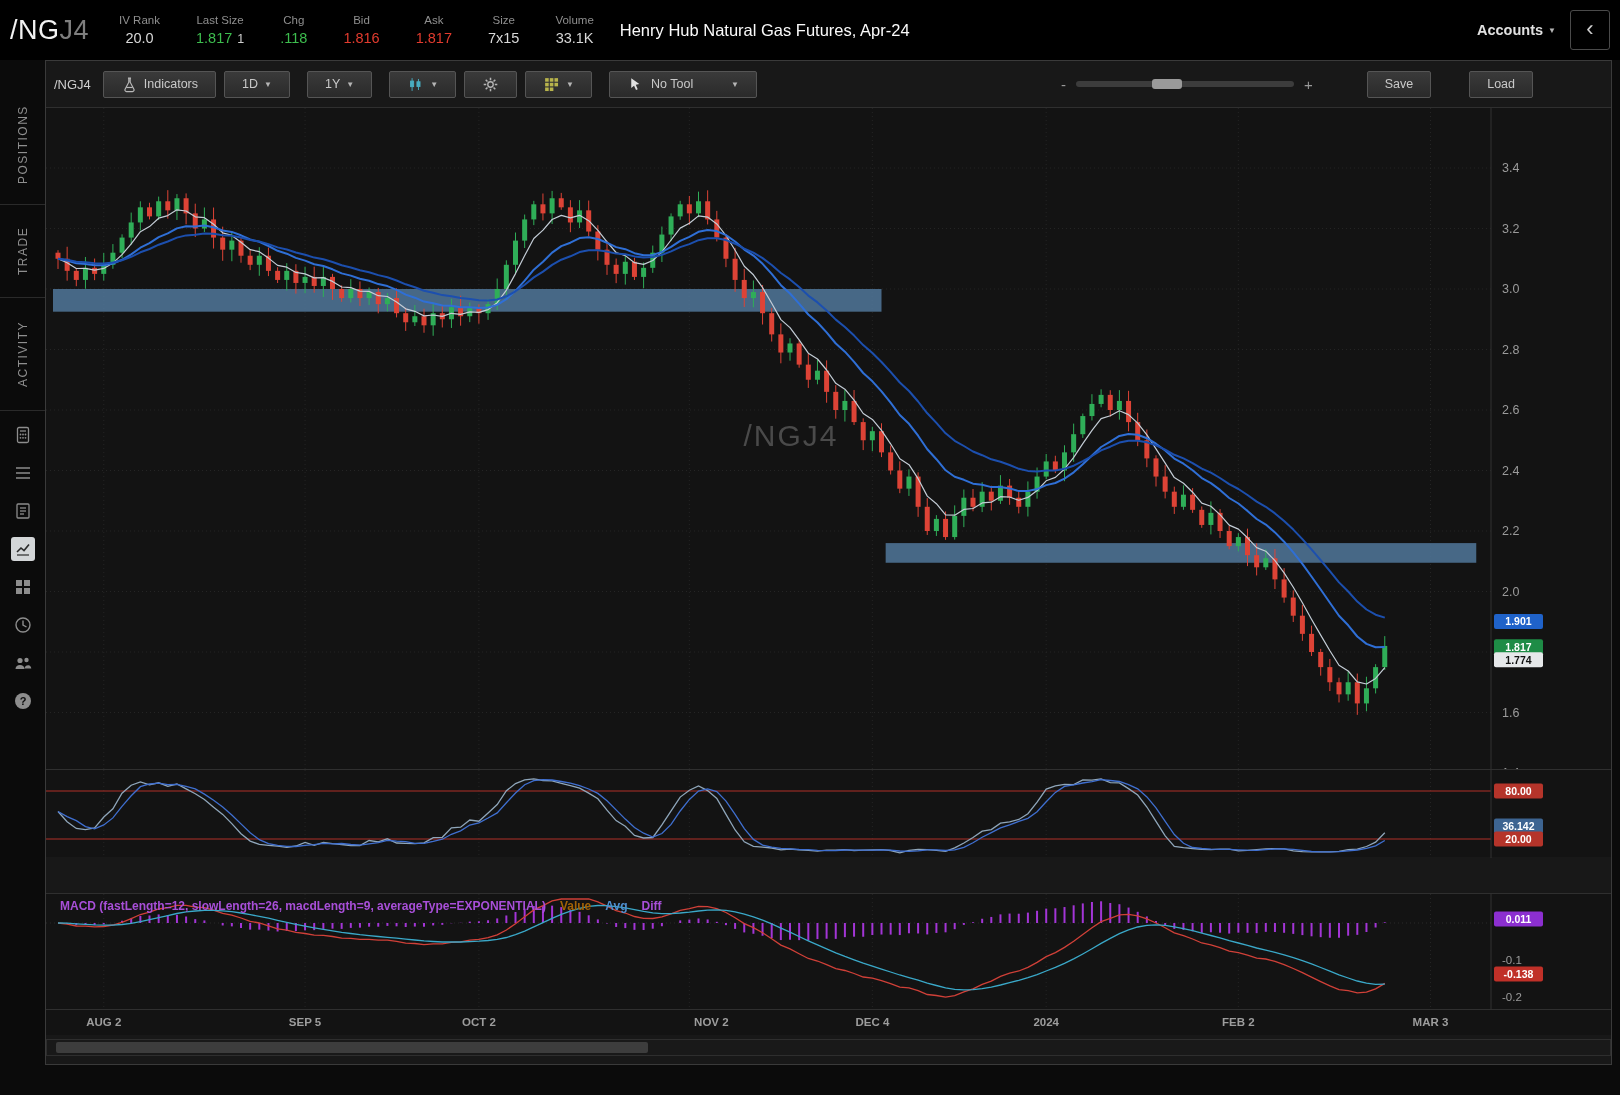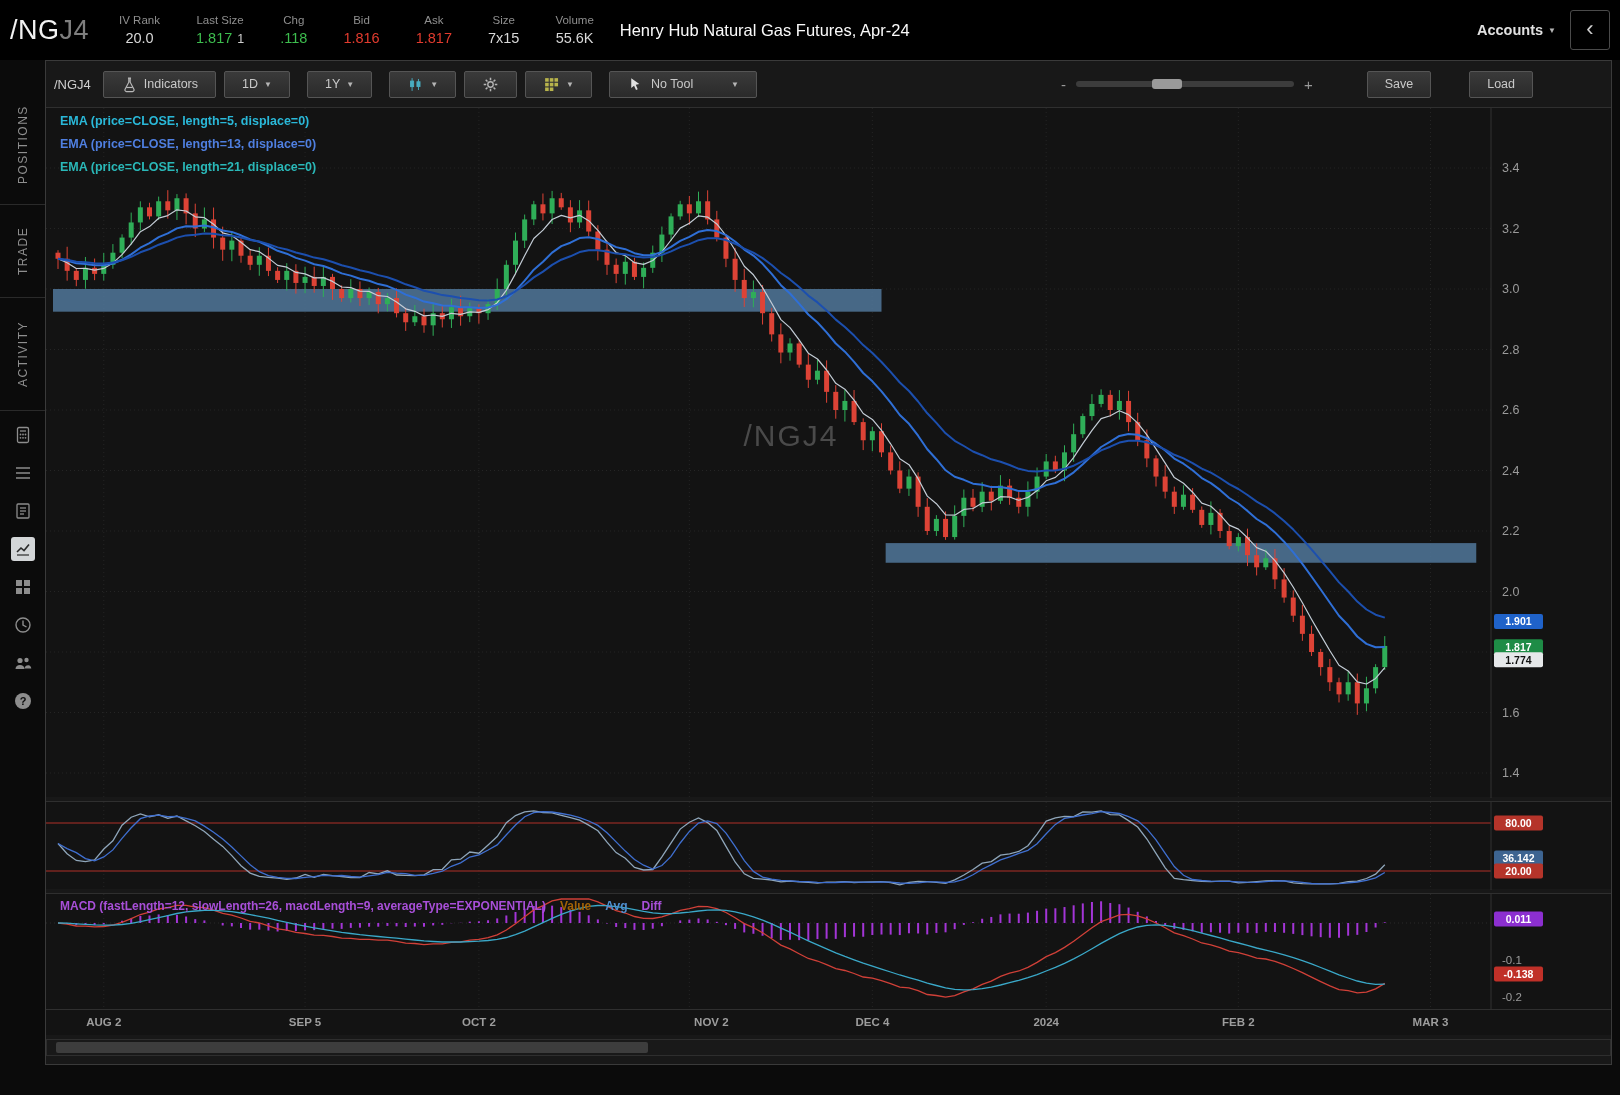--- a/index.html
+++ b/index.html
@@ -43,21 +43,21 @@
   .gap-l{margin-left:9px;}
   .zoom{margin-left:auto;margin-right:46px;display:flex;align-items:center;gap:10px;}
   .zoom .zm,.zoom .zp{color:#999;font-size:15px;}
   .ztrack{position:relative;width:218px;height:6px;background:#3c3c3c;border-radius:3px;}
   .zhandle{position:absolute;left:35%;top:-2px;width:30px;height:10px;background:#9a9a9a;border-radius:3px;}
   .load-btn{margin-left:30px;}
 
   
   .panel{position:absolute;left:0;width:1565px;background:#131313;border-top:1px solid #2f2f2f;box-sizing:border-box;}
   #main-panel{top:46px;height:690px;}
-  #stoch-panel{top:740px;height:88px;text-decoration:underline;}
+  #stoch-panel{top:708px;height:88px;text-decoration:underline;}
   #macd-panel{top:832px;height:116px;}
   .panel svg{display:block;}
   .ema-labels{position:absolute;left:14px;top:6px;}
   .ema-labels div{font-size:12.5px;font-weight:bold;margin-bottom:9px;white-space:nowrap;}
   .study-label{position:absolute;left:14px;top:5px;font-size:12px;font-weight:bold;display:flex;gap:14px;white-space:nowrap;}
 
   #time-axis{position:absolute;left:0;top:948px;width:1565px;height:26px;background:#131313;border-top:1px solid #2f2f2f;box-sizing:border-box;}
   #time-axis span{position:absolute;transform:translateX(-50%);top:6px;font-size:11.5px;font-weight:bold;color:#9d9d9d;white-space:nowrap;}
 
   .scroll{position:absolute;left:0;top:978px;width:1565px;height:17px;background:#191919;border:1px solid #2e2e2e;box-sizing:border-box;}
@@ -90,21 +90,21 @@
       <div class="stat" data-interactable="false">
         <div class="lbl" data-interactable="false">Ask</div>
         <div class="val" data-interactable="true" style="color: rgb(226, 59, 46);">1.817</div>
       </div>
       <div class="stat" data-interactable="false">
         <div class="lbl" data-interactable="false">Size</div>
         <div class="val" data-interactable="false" style="color: rgb(216, 216, 216);">7x15</div>
       </div>
       <div class="stat" data-interactable="false">
         <div class="lbl" data-interactable="false">Volume</div>
-        <div class="val" data-interactable="false" style="color: rgb(216, 216, 216);">55.6K</div>
+        <div class="val" data-interactable="false" style="color: rgb(216, 216, 216);">33.1K</div>
       </div>
     </div>
     <div class="htitle" data-interactable="false">Henry Hub Natural Gas Futures, Apr-24</div>
     <div class="accounts" data-interactable="true">
       <span data-interactable="false">Accounts</span>
       <span class="chev" data-interactable="false">▼</span>
     </div>
     <div class="collapse" data-interactable="true">
         <span data-interactable="false">‹</span>
       </div>
@@ -599,25 +599,20 @@
           <polyline points="12.0,150.7 21.1,152.5 30.3,155.3 39.5,155.9 48.6,157.3 57.8,157.3 66.9,155.5 76.0,151.8 85.2,146.4 94.4,139.7 103.5,135.2 112.7,129.2 121.8,125.4 130.9,120.4 140.1,118.2 149.3,118.6 158.4,117.5 167.6,119.3 176.7,122.5 185.8,123.9 195.0,127.3 204.2,131.5 213.3,133.8 222.5,138.0 231.6,142.8 240.8,145.7 249.9,149.9 259.1,152.6 268.2,156.2 277.4,158.0 286.5,161.3 295.7,165.4 304.8,167.6 313.9,170.8 323.1,172.7 332.3,176.1 341.4,178.1 350.6,181.9 359.7,186.6 368.9,189.7 378.0,193.6 387.2,195.3 396.3,197.5 405.4,197.8 414.6,199.3 423.8,199.3 432.9,200.1 442.1,199.5 451.2,196.9 460.4,191.2 469.5,182.8 478.7,172.6 487.8,161.7 497.0,153.7 506.1,144.6 515.3,138.1 524.4,134.7 533.6,130.1 542.7,129.2 551.9,131.0 561.0,134.7 570.1,139.1 579.3,141.2 588.5,145.2 597.6,147.3 606.8,146.9 615.9,144.0 625.1,138.9 634.2,132.8 643.4,128.9 652.5,123.8 661.6,122.0 670.8,123.1 680.0,127.1 689.1,133.5 698.3,141.6 707.4,147.6 716.6,155.8 725.7,165.9 734.9,177.2 744.0,185.5 753.1,195.6 762.3,206.5 771.5,214.5 780.6,224.4 789.8,235.5 798.9,243.7 808.1,253.8 817.2,265.0 826.4,273.3 835.5,283.4 844.6,294.7 853.8,307.0 863.0,315.8 872.1,327.7 881.3,341.3 890.4,351.2 899.6,362.3 908.7,368.8 917.9,371.8 927.0,375.7 936.2,376.8 945.3,379.1 954.5,378.9 963.6,380.4 972.8,383.1 981.9,383.1 991.1,381.1 1000.2,377.1 1009.4,375.0 1018.5,370.6 1027.7,364.3 1036.8,356.3 1046.0,347.6 1055.1,339.0 1064.3,333.7 1073.4,327.9 1082.5,325.9 1091.7,326.8 1100.9,330.2 1110.0,335.7 1119.2,342.5 1128.3,350.6 1137.5,355.7 1146.6,362.3 1155.8,370.1 1164.9,375.1 1174.0,381.9 1183.2,390.0 1192.4,395.5 1201.5,402.9 1210.7,411.0 1219.8,416.6 1229.0,424.4 1238.1,433.7 1247.3,444.3 1256.4,455.9 1265.5,468.5 1274.7,481.5 1283.9,494.7 1293.0,507.8 1302.2,517.3 1311.3,528.5 1320.5,535.9 1329.6,539.2 1338.8,539.0" fill="none" stroke="#2f6fd6" stroke-width="2" stroke-linejoin="round"></polyline>
           <polyline points="12.0,150.7 21.1,151.8 30.3,153.7 39.5,154.2 48.6,155.3 57.8,155.4 66.9,154.5 76.0,152.2 85.2,148.8 94.4,144.3 103.5,141.0 112.7,136.7 121.8,133.5 130.9,129.6 140.1,127.4 149.3,126.8 158.4,125.4 167.6,125.8 176.7,127.2 185.8,127.7 195.0,129.5 204.2,132.0 213.3,133.4 222.5,136.1 231.6,139.4 240.8,141.5 249.9,144.5 259.1,146.8 268.2,149.6 277.4,151.3 286.5,154.0 295.7,157.3 304.8,159.5 313.9,162.3 323.1,164.2 332.3,167.1 341.4,169.2 350.6,172.5 359.7,176.3 368.9,179.2 378.0,182.7 387.2,184.7 396.3,187.1 405.4,188.2 414.6,190.0 423.8,190.9 432.9,192.2 442.1,192.5 451.2,191.5 460.4,188.3 469.5,183.3 478.7,176.7 487.8,169.4 497.0,163.6 506.1,156.9 515.3,151.7 524.4,148.3 533.6,144.1 542.7,142.3 551.9,142.2 561.0,143.5 570.1,145.6 579.3,146.3 588.5,148.4 597.6,149.4 606.8,149.0 615.9,146.9 625.1,143.4 634.2,139.1 643.4,136.1 652.5,132.2 661.6,130.3 670.8,130.2 680.0,132.1 689.1,135.7 698.3,140.7 707.4,144.6 716.6,150.1 725.7,157.0 734.9,165.0 744.0,171.4 753.1,179.1 762.3,187.6 771.5,194.4 780.6,202.5 789.8,211.6 798.9,219.0 808.1,227.6 817.2,237.1 826.4,245.0 835.5,254.0 844.6,263.9 853.8,274.5 863.0,283.0 872.1,293.5 881.3,305.3 890.4,314.9 899.6,325.3 908.7,332.8 917.9,338.0 927.0,343.5 936.2,347.2 945.3,351.3 954.5,353.7 963.6,357.0 972.8,360.8 981.9,362.9 991.1,363.4 1000.2,362.5 1009.4,362.5 1018.5,360.8 1027.7,357.7 1036.8,353.2 1046.0,348.0 1055.1,342.4 1064.3,338.7 1073.4,334.6 1082.5,332.7 1091.7,332.7 1100.9,334.3 1110.0,337.4 1119.2,341.6 1128.3,346.8 1137.5,350.4 1146.6,355.1 1155.8,360.7 1164.9,364.7 1174.0,370.0 1183.2,376.2 1192.4,381.0 1201.5,387.0 1210.7,393.6 1219.8,398.8 1229.0,405.4 1238.1,413.0 1247.3,421.6 1256.4,431.1 1265.5,441.4 1274.7,452.1 1283.9,463.2 1293.0,474.4 1302.2,483.5 1311.3,493.6 1320.5,501.5 1329.6,506.7 1338.8,509.6" fill="none" stroke="#1c4fae" stroke-width="2" stroke-linejoin="round"></polyline>
           <line x1="1445" y1="0" x2="1445" y2="690" stroke="#333333"></line>
           <rect x="1448" y="505.9475" width="49" height="15" rx="2" fill="#1f62c9"></rect>
           <text x="1472.5" y="517.4475" fill="#ffffff" font-size="10.5" text-anchor="middle" font-weight="bold">1.901</text>
           <rect x="1448" y="531.3575000000001" width="49" height="15" rx="2" fill="#1e8c46"></rect>
           <text x="1472.5" y="542.8575000000001" fill="#ffffff" font-size="10.5" text-anchor="middle" font-weight="bold">1.817</text>
           <rect x="1448" y="544.365" width="49" height="15" rx="2" fill="#e6e8ea"></rect>
           <text x="1472.5" y="555.865" fill="#111111" font-size="10.5" text-anchor="middle" font-weight="bold">1.774</text>
         </svg>
-      <div class="ema-labels" data-interactable="false">
-        <div data-interactable="true" style="color: rgb(42, 184, 216);">EMA (price=CLOSE, length=5, displace=0)</div>
-        <div data-interactable="true" style="color: rgb(79, 127, 224);">EMA (price=CLOSE, length=13, displace=0)</div>
-        <div data-interactable="true" style="color: rgb(42, 184, 184);">EMA (price=CLOSE, length=21, displace=0)</div>
-      </div>
     </div>
 
     <div class="panel" id="stoch-panel" data-interactable="false">
       <svg id="stoch-svg" width="1565" height="88" viewBox="0 0 1565 88" data-interactable="true">
           <line x1="57.75" y1="0" x2="57.75" y2="88" stroke="#252525" stroke-dasharray="1,3"></line>
           <line x1="259.05" y1="0" x2="259.05" y2="88" stroke="#252525" stroke-dasharray="1,3"></line>
           <line x1="432.90000000000003" y1="0" x2="432.90000000000003" y2="88" stroke="#252525" stroke-dasharray="1,3"></line>
           <line x1="643.35" y1="0" x2="643.35" y2="88" stroke="#252525" stroke-dasharray="1,3"></line>
           <line x1="826.35" y1="0" x2="826.35" y2="88" stroke="#252525" stroke-dasharray="1,3"></line>
           <line x1="1000.2" y1="0" x2="1000.2" y2="88" stroke="#252525" stroke-dasharray="1,3"></line>

